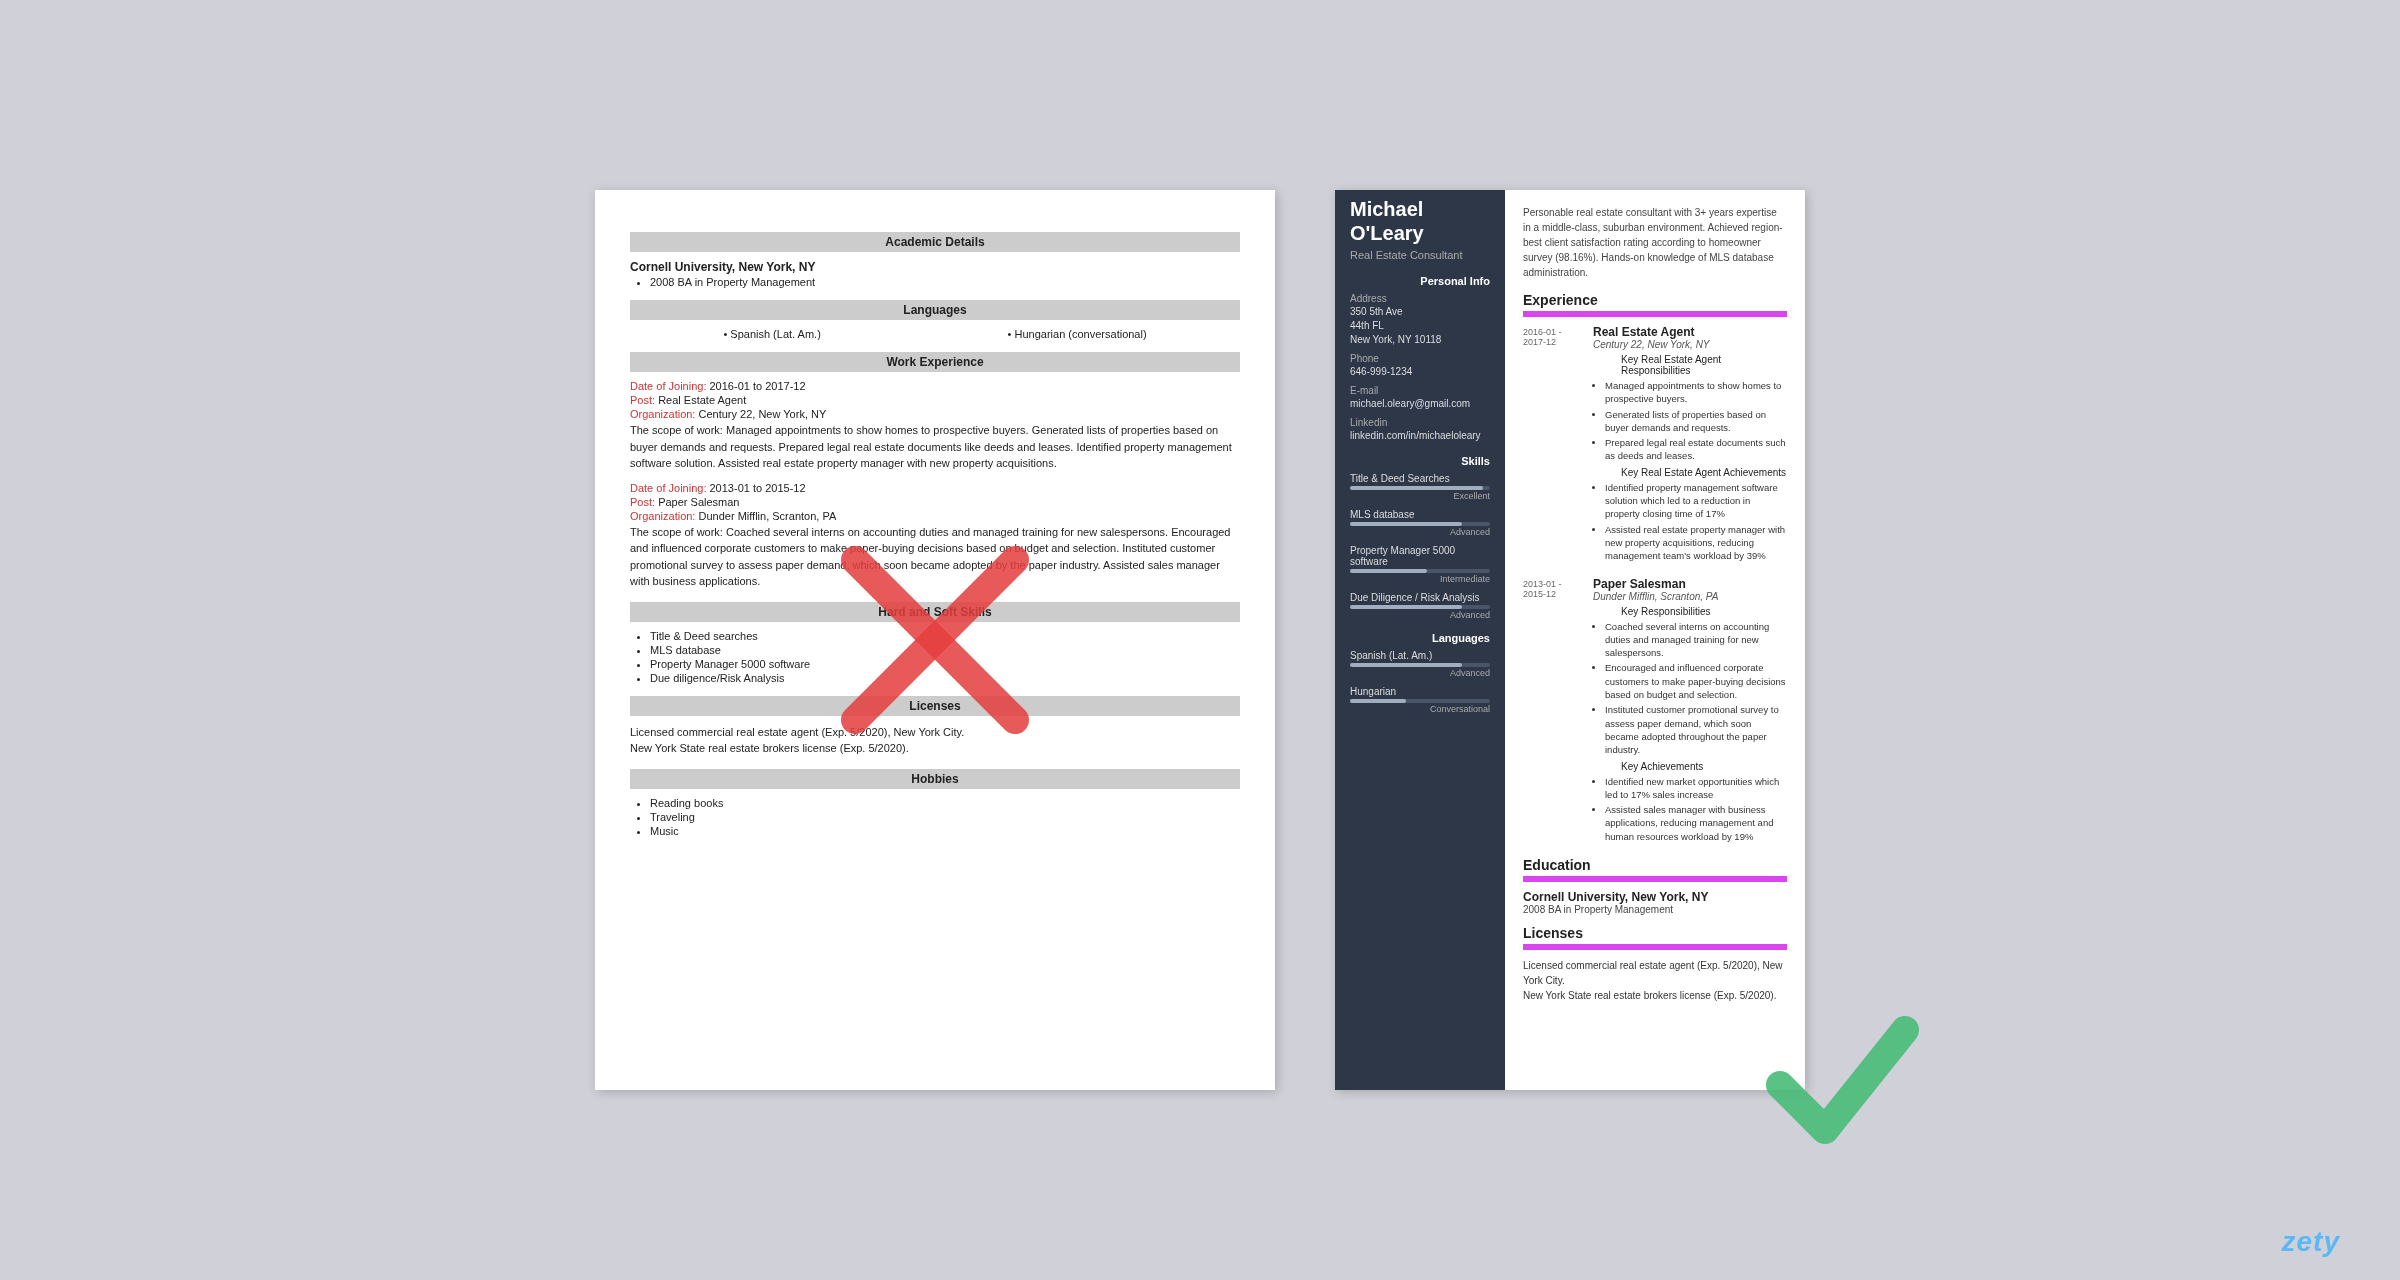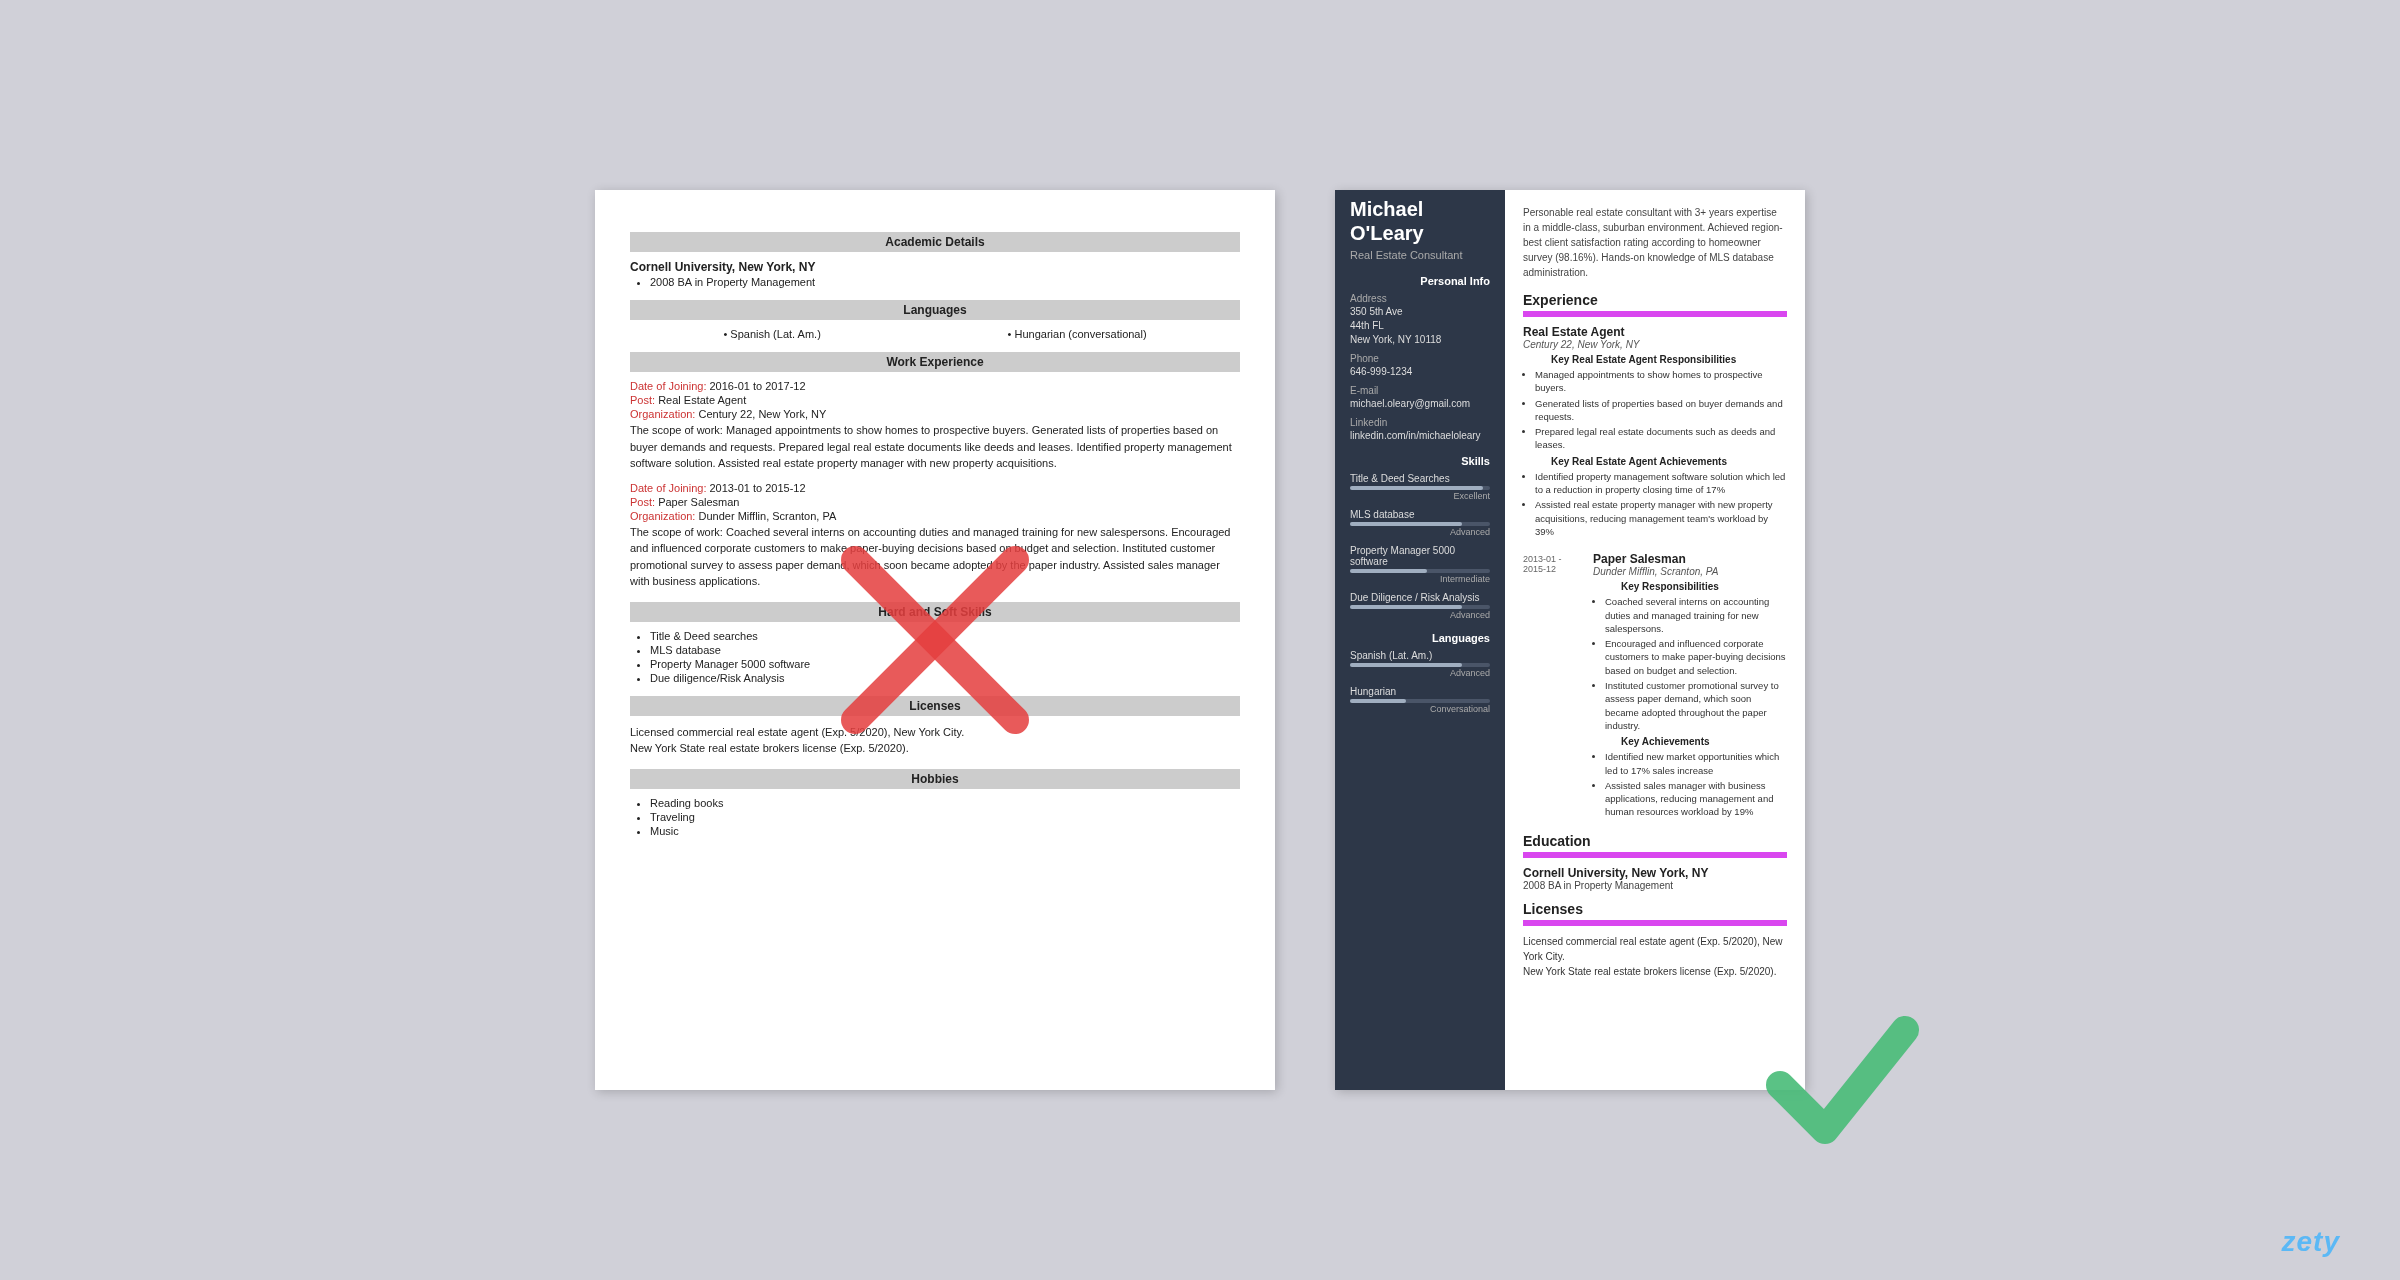--- a/index.html
+++ b/index.html
@@ -230,21 +230,21 @@
 
     .exp-detail .company {
       font-size: 10px;
       font-style: italic;
       color: #555;
       margin-bottom: 4px;
     }
 
     .exp-detail .sub-title {
       font-size: 10px;
-      font-weight: bold;
+      font-weight: normal;
       color: #222;
       margin-bottom: 3px;
       padding-left: 28px;
     }
 
     .exp-detail ul {
       padding-left: 12px;
       margin-bottom: 4px;
     }
 
@@ -427,20 +427,21 @@
       <div class="skill-level">Conversational</div>
     </div>
   </div>
 
   <div class="main-content">
     <div class="summary">Personable real estate consultant with 3+ years expertise in a middle-class, suburban environment. Achieved region-best client satisfaction rating according to homeowner survey (98.16%). Hands-on knowledge of MLS database administration.</div>
 
     <div class="section-title">Experience</div>
 
     <div class="exp-entry">
+      <div class="exp-date">2016-01 -<br>2017-12</div>
       <div class="exp-detail">
         <div class="role">Real Estate Agent</div>
         <div class="company">Century 22, New York, NY</div>
         <div class="sub-title">Key Real Estate Agent Responsibilities</div>
         <ul>
           <li>Managed appointments to show homes to prospective buyers.</li>
           <li>Generated lists of properties based on buyer demands and requests.</li>
           <li>Prepared legal real estate documents such as deeds and leases.</li>
         </ul>
         <div class="sub-title">Key Real Estate Agent Achievements</div>

